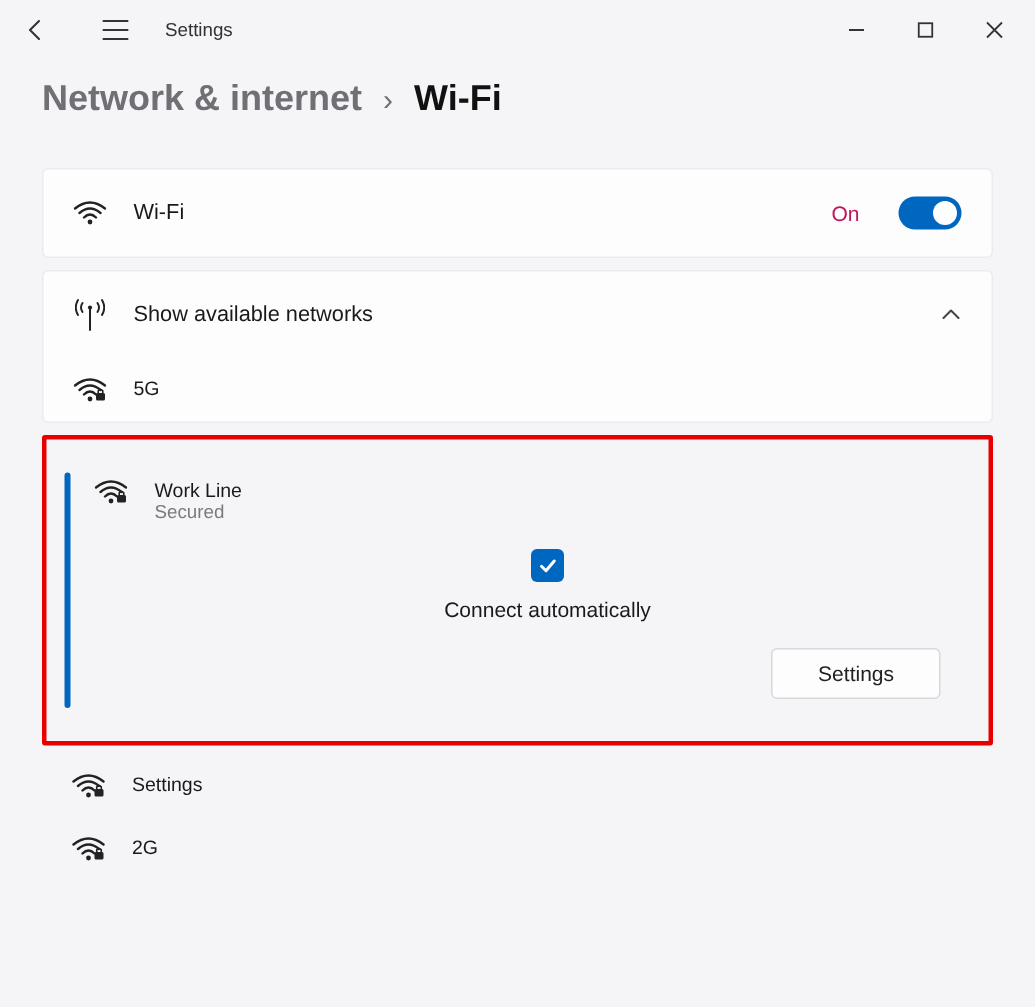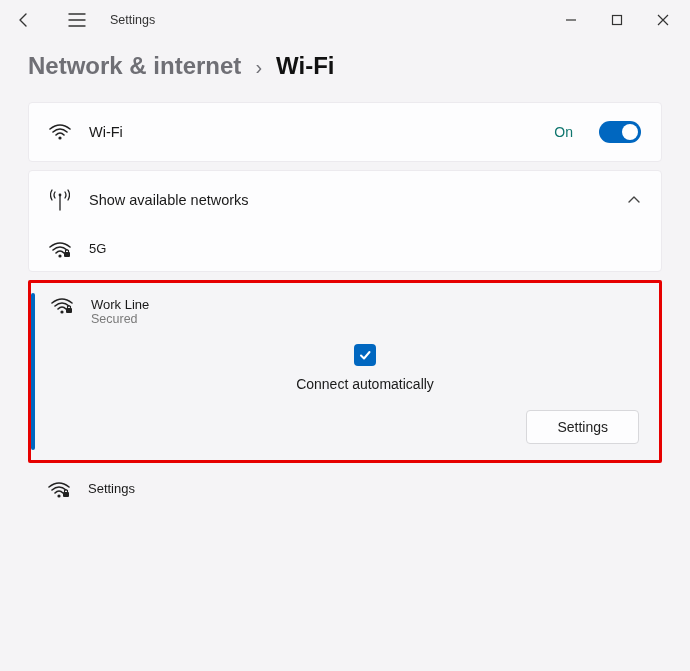--- a/index.html
+++ b/index.html
@@ -20,21 +20,21 @@
     }
     .tb-left { display: flex; align-items: center; gap: 22px; }
     .tb-btn { width: 40px; height: 40px; display:flex; align-items:center; justify-content:center; }
     .app-title { font-size: 12.5px; color: #333; }
     .spacer { flex: 1; }
     .win-controls { display:flex; }
     .win-btn { width: 46px; height: 40px; display:flex; align-items:center; justify-content:center; }
     .content { padding: 6px 28px 0 28px; }
     .breadcrumb {
       display: flex; align-items: baseline; gap: 14px;
-      margin-bottom: 22px;
+      margin-bottom: 32px;
       padding-top: 6px;
     }
     .bc-parent { font-size: 24px; font-weight: 600; color: #6f6f75; }
     .bc-sep { font-size: 20px; color: #6f6f75; }
     .bc-current { font-size: 24px; font-weight: 600; color: #111; }
     .card {
       background: #fdfdfe;
       border: 1px solid #eceaee;
       border-radius: 4px;
       margin-bottom: 8px;
@@ -48,31 +48,31 @@
     .row-label { font-size: 14.5px; }
     .grow { flex:1; }
     .toggle {
       width: 42px; height: 22px; border-radius: 11px;
       background: #0067c0; position: relative;
     }
     .toggle::after {
       content:""; position:absolute; right:3px; top:3px;
       width:16px; height:16px; border-radius:50%; background:#fff;
     }
-    .toggle-label { font-size: 14px; color:#0f766e; margin-right:8px; }
+    .toggle-label { font-size: 14px; color:#be185d; margin-right:8px; }
     .net-list .net-item {
       display:flex; align-items:flex-start;
       padding: 12px 20px;
       gap: 18px;
     }
     .net-name { font-size:13px; }
     .highlight-box {
       border: 3px solid #e60000;
       border-radius: 2px;
-      padding: 0;
+      padding: 12px;
       margin: 2px 0 6px 0;
       position: relative;
     }
     .sel-item {
       background: #f5f5f7;
       padding: 14px 20px 16px 20px;
       position: relative;
     }
     .sel-bar {
       position:absolute; left:0; top:10px; bottom:10px; width:3.5px;
@@ -223,14 +223,25 @@
       <span class="row-icon">
         <svg width="22" height="18" viewBox="0 0 22 18">
             <path d="M1 6 Q11 -2 21 6 M4 9 Q11 3 18 9 M7 12 Q11 8 15 12" stroke="#222" stroke-width="1.6" fill="none" stroke-linecap="round"></path>
             <circle cx="11" cy="15" r="1.6" fill="#222"></circle>
             <rect x="15" y="11" width="6" height="5" rx="1" fill="#222"></rect>
             <path d="M16.5 11 V9.5 Q18 8 19.5 9.5 V11" stroke="#222" stroke-width="1.1" fill="none"></path>
           </svg>
       </span>
       <span class="net-name">Settings</span>
     </div>
+    <div class="net-item">
+      <span class="row-icon">
+        <svg width="22" height="18" viewBox="0 0 22 18">
+            <path d="M1 6 Q11 -2 21 6 M4 9 Q11 3 18 9 M7 12 Q11 8 15 12" stroke="#222" stroke-width="1.6" fill="none" stroke-linecap="round"></path>
+            <circle cx="11" cy="15" r="1.6" fill="#222"></circle>
+            <rect x="15" y="11" width="6" height="5" rx="1" fill="#222"></rect>
+            <path d="M16.5 11 V9.5 Q18 8 19.5 9.5 V11" stroke="#222" stroke-width="1.1" fill="none"></path>
+          </svg>
+      </span>
+      <span class="net-name">2G</span>
+    </div>
   </div>
 </div>
 
 </body></html>

